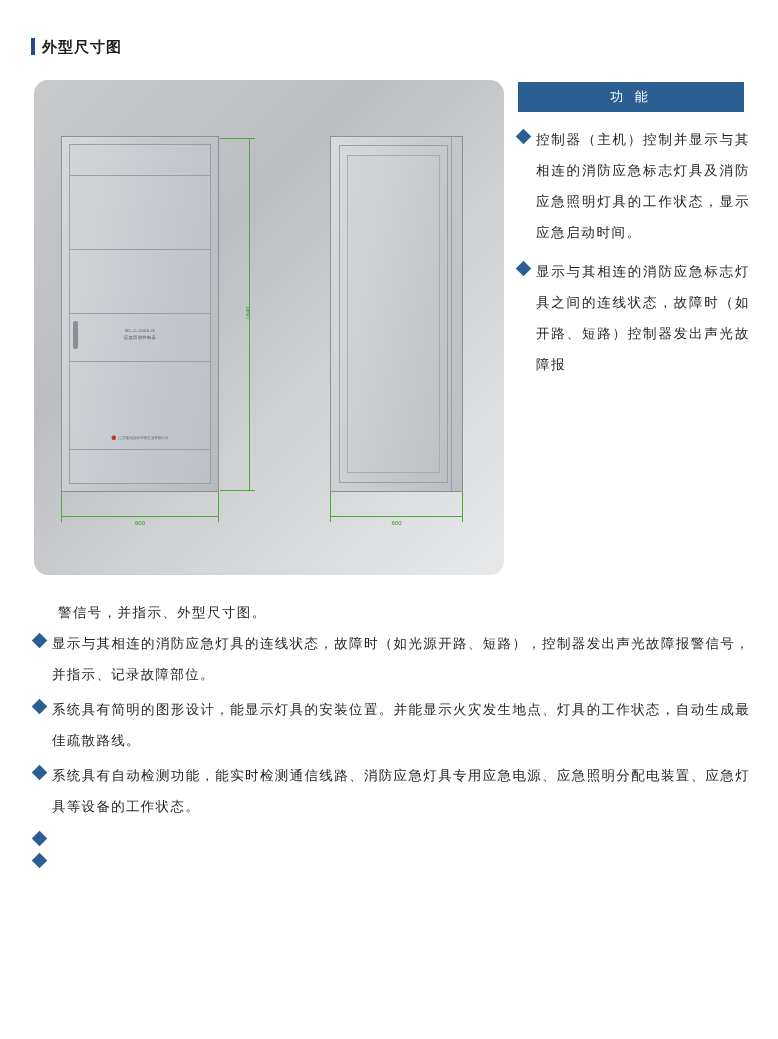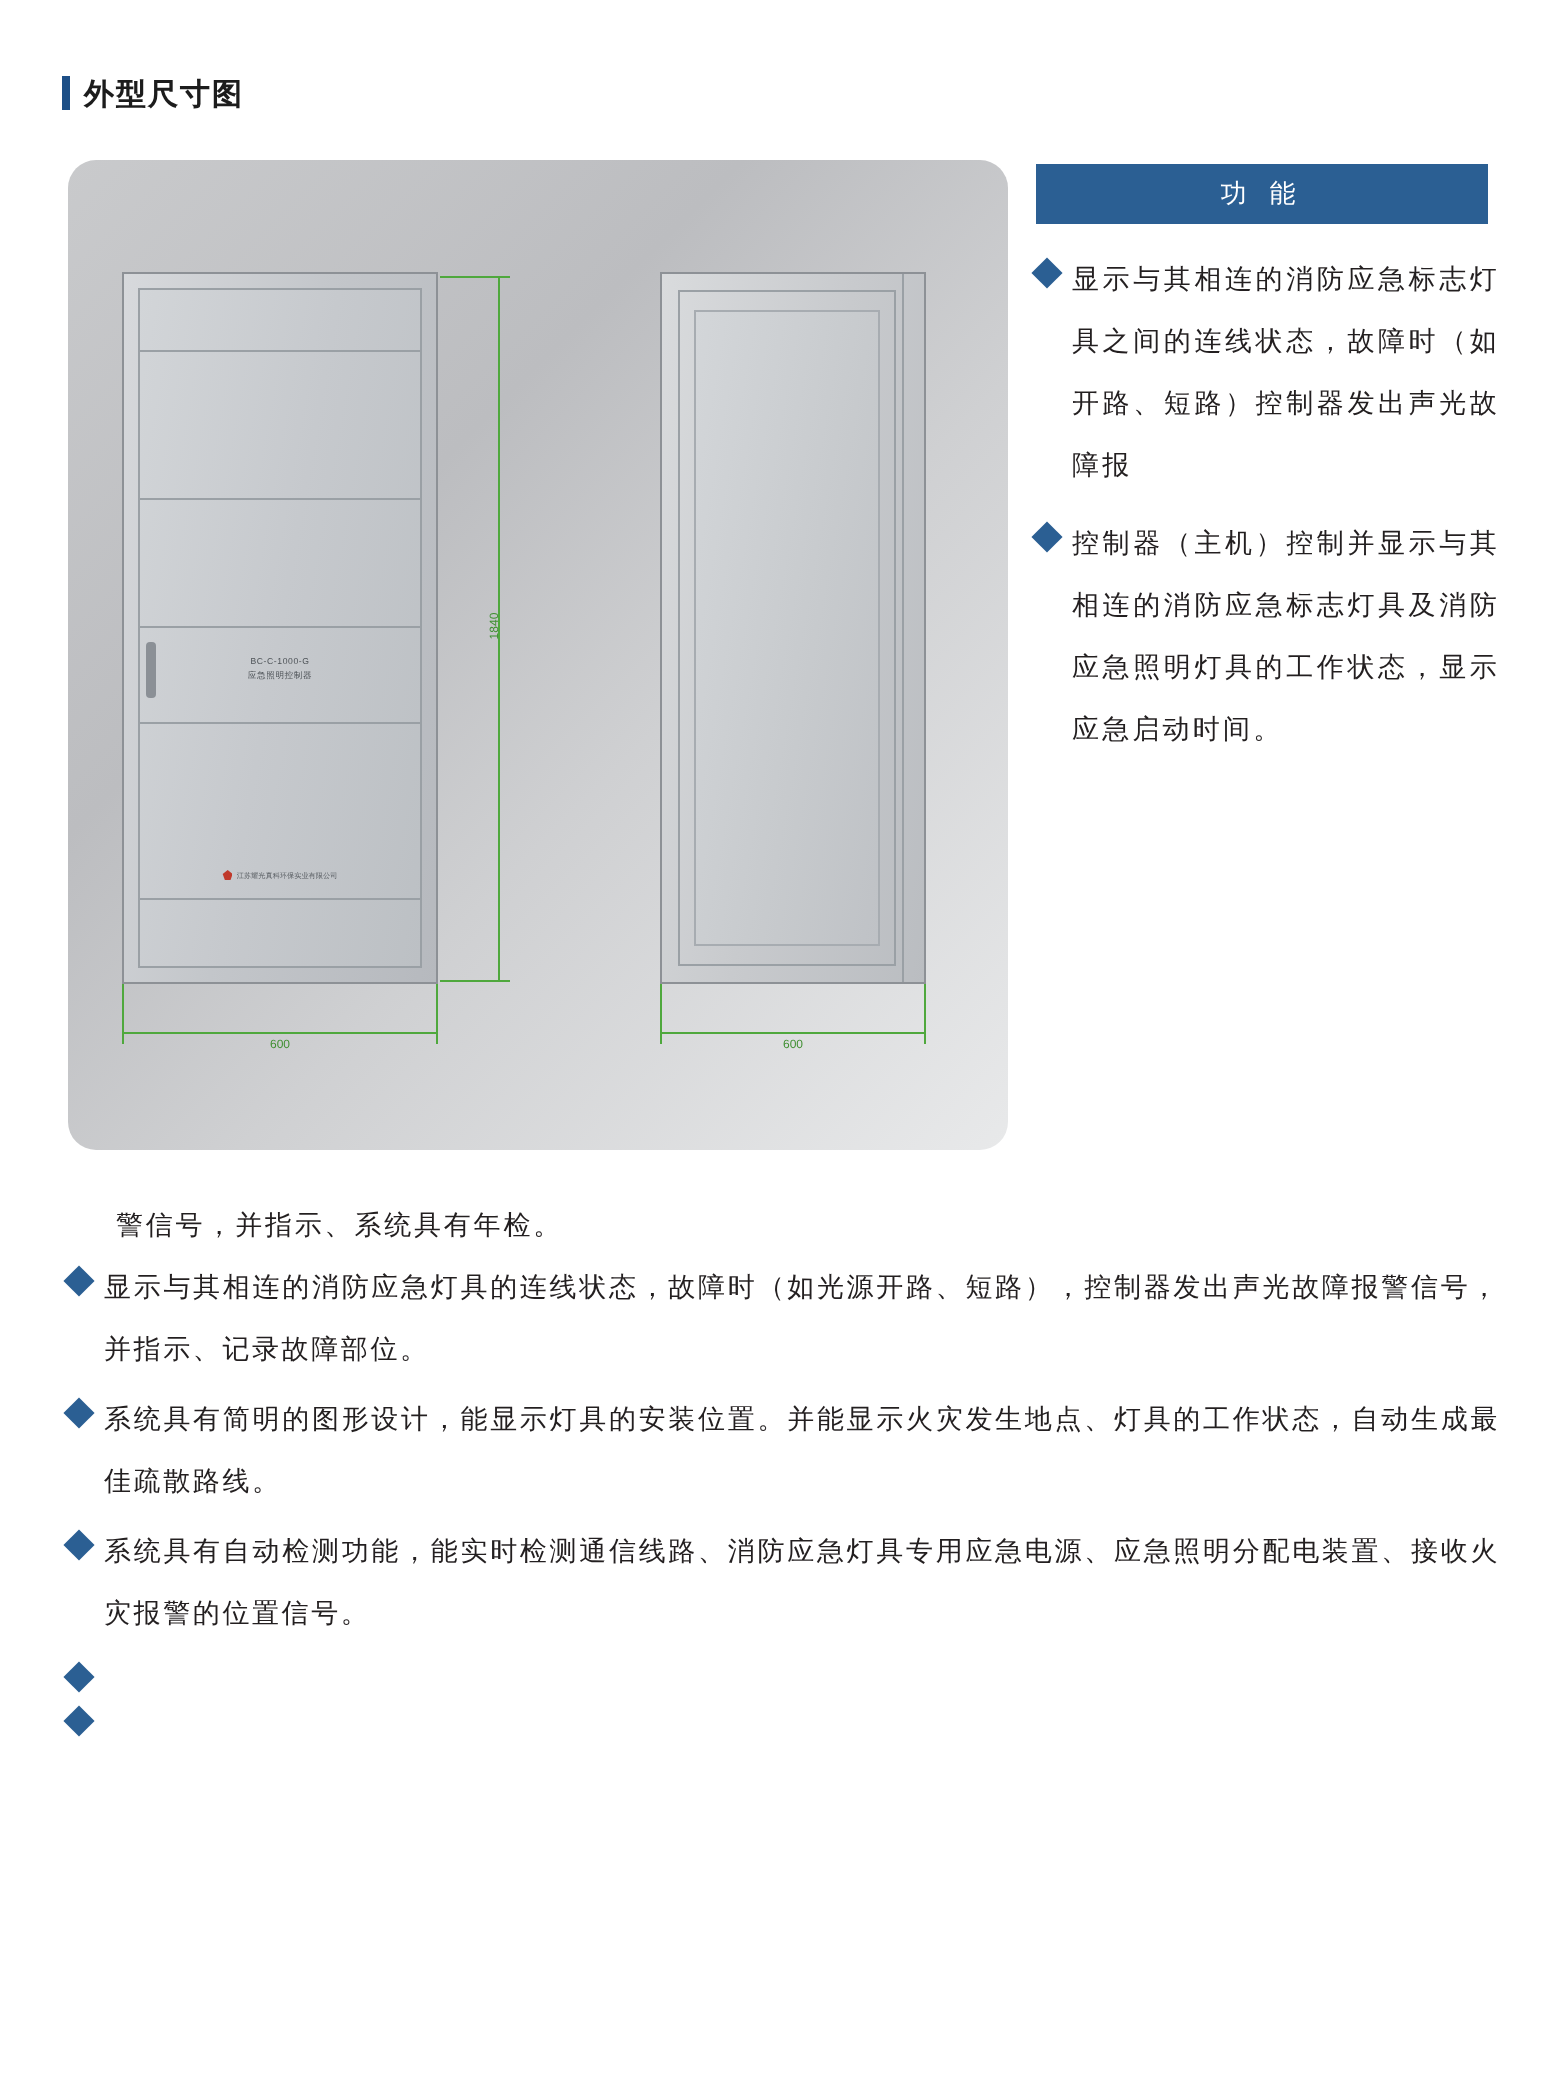--- a/index.html
+++ b/index.html
@@ -282,42 +282,42 @@
   <div class="dim-line" style="left:296px; top:412px; width:1px; height:28px;"></div>
   <div class="dim-line" style="left:428px; top:412px; width:1px; height:28px;"></div>
   <div class="dim-label" style="left:296px; top:440px; width:133px; text-align:center;">600</div>
 </div>
 
 <div class="feature-head">功 能</div>
 
 <div class="right-list">
   <div class="item">
     <span class="bullet"></span>
+    <span class="text">控制器（主机）控制并显示与其相连的消防应急标志灯具及消防应急照明灯具的工作状态，显示应急启动时间。</span>
+  </div>
+  <div class="item">
+    <span class="bullet"></span>
     <span class="text">显示与其相连的消防应急标志灯具之间的连线状态，故障时（如开路、短路）控制器发出声光故障报</span>
   </div>
-  <div class="item">
-    <span class="bullet"></span>
-    <span class="text">控制器（主机）控制并显示与其相连的消防应急标志灯具及消防应急照明灯具的工作状态，显示应急启动时间。</span>
-  </div>
 </div>
 
-<div class="flow-continuation">警信号，并指示、系统具有年检。</div>
+<div class="flow-continuation">警信号，并指示、外型尺寸图。</div>
 
 <div class="bottom-list">
   <div class="item">
     <span class="bullet"></span>
     <span class="text">显示与其相连的消防应急灯具的连线状态，故障时（如光源开路、短路），控制器发出声光故障报警信号，并指示、记录故障部位。</span>
   </div>
   <div class="item">
     <span class="bullet"></span>
     <span class="text">系统具有简明的图形设计，能显示灯具的安装位置。并能显示火灾发生地点、灯具的工作状态，自动生成最佳疏散路线。</span>
   </div>
   <div class="item">
     <span class="bullet"></span>
-    <span class="text">系统具有自动检测功能，能实时检测通信线路、消防应急灯具专用应急电源、应急照明分配电装置、接收火灾报警的位置信号。</span>
+    <span class="text">系统具有自动检测功能，能实时检测通信线路、消防应急灯具专用应急电源、应急照明分配电装置、应急灯具等设备的工作状态。</span>
   </div>
   <div class="item">
     <span class="bullet"></span>
   </div>
   <div class="item">
     <span class="bullet"></span>
   </div>
 </div>
 
 </body></html>

